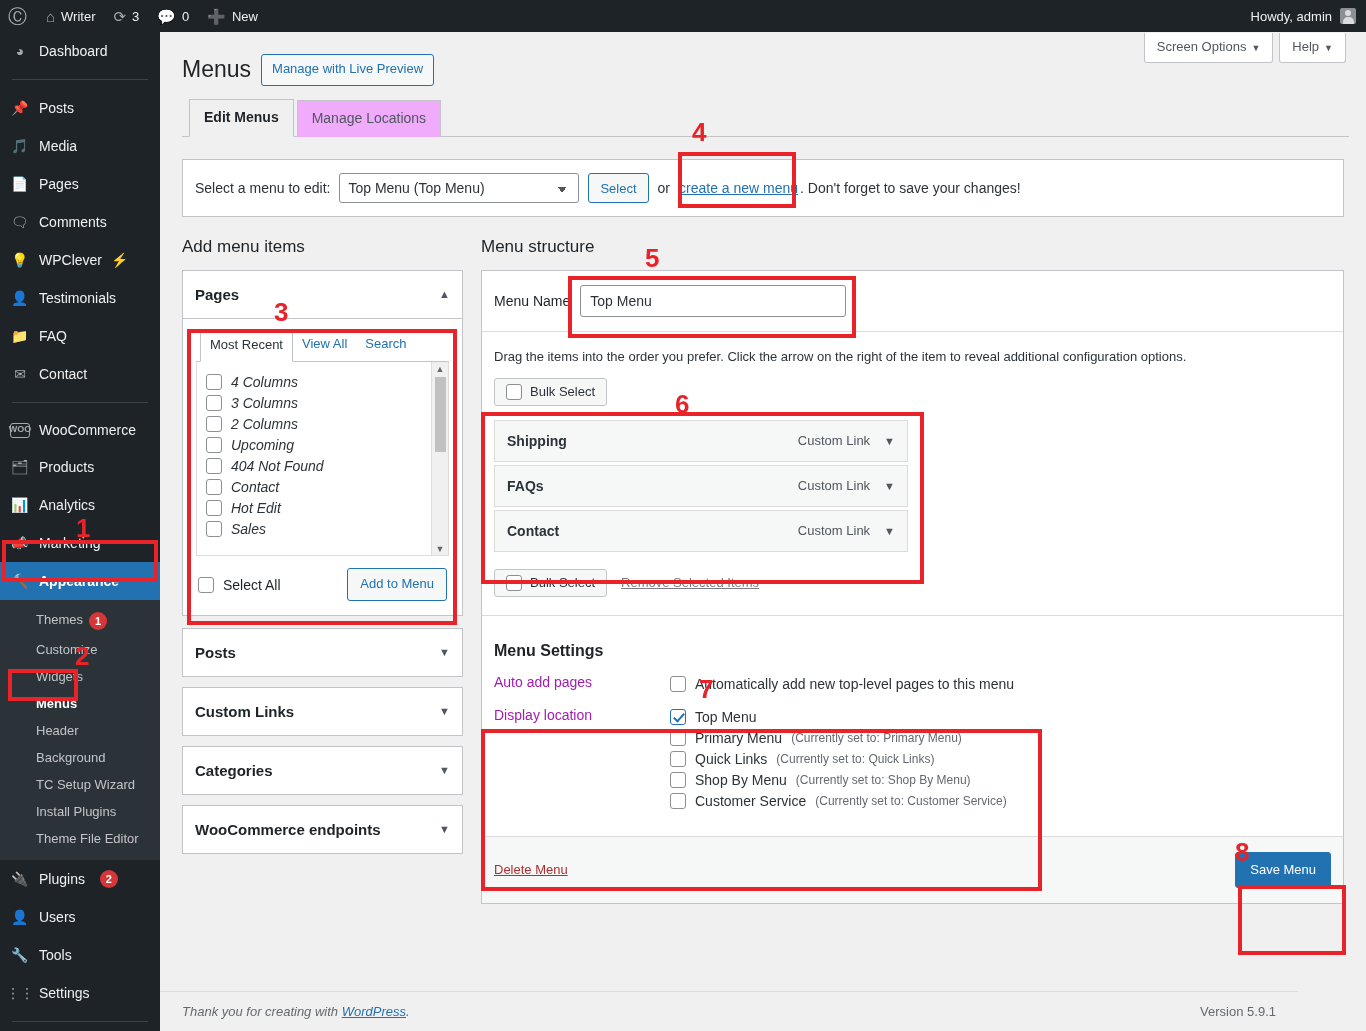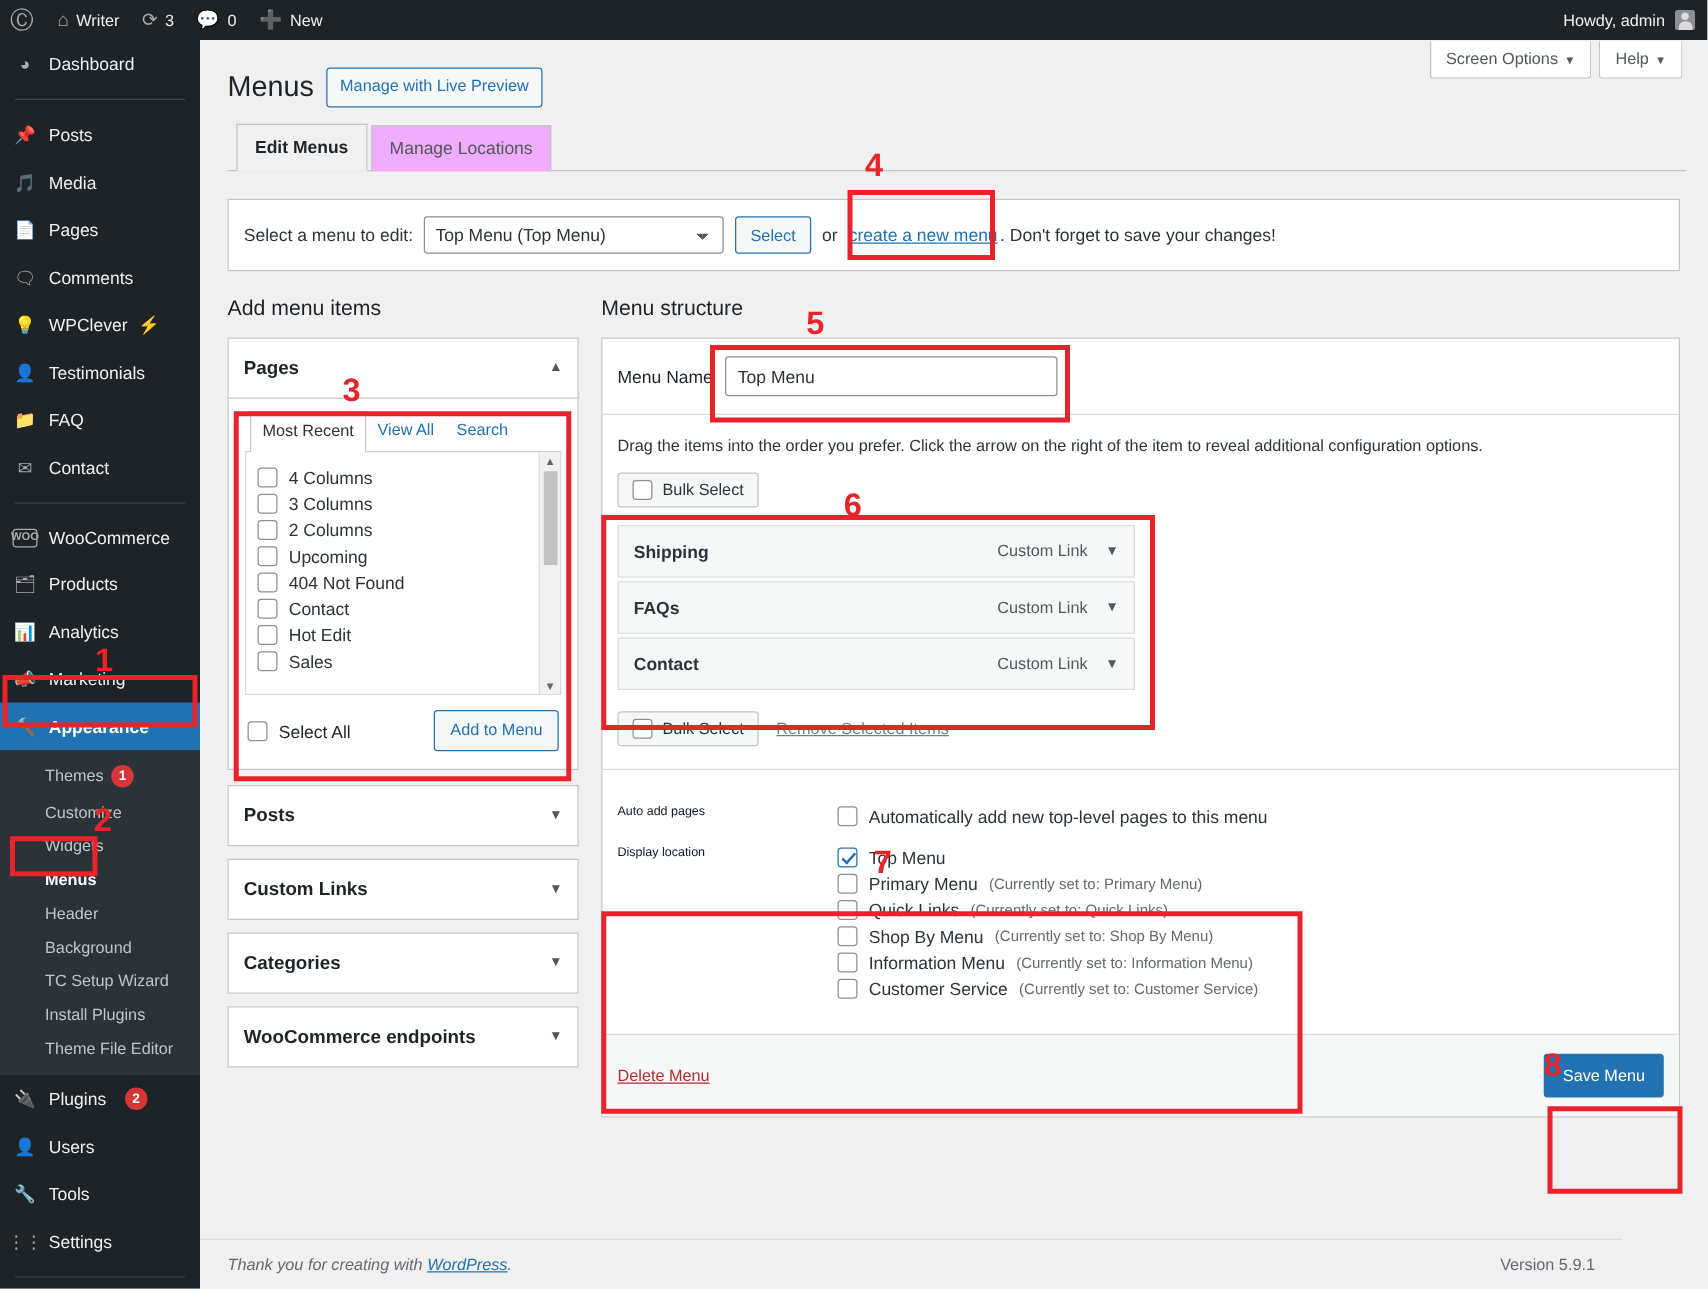--- a/index.html
+++ b/index.html
@@ -159,21 +159,21 @@
   .inner-tab.active {
     background: #fff; border: 1px solid #c3c4c7; border-bottom: 1px solid #fff;
     color: #2c3338;
   }
 
   .page-list {
     border: 1px solid #dcdcde; border-top: none; height: 194px;
     overflow: hidden; position: relative; background: #fff;
     padding: 9px 0 0 9px;
   }
-  .pl-row { display: flex; align-items: center; gap: 9px; padding: 2.5px 0; font-size: 14px; color: #2c3338; }
+  .pl-row { display: flex; align-items: center; gap: 9px; padding: 2.5px 0; font-size: 14px; color: #2c3338; font-style: italic; }
   .cb {
     width: 16px; height: 16px; border: 1px solid #8c8f94; border-radius: 3px;
     background: #fff; flex: 0 0 16px; display: inline-block; position: relative;
   }
   .cb.checked { border-color: #2271b1; }
   .cb.checked::after {
     content: ""; position: absolute; left: 5px; top: 1px;
     width: 4px; height: 9px; border: solid #2271b1;
     border-width: 0 2px 2px 0; transform: rotate(42deg);
   }
@@ -227,21 +227,21 @@
     padding: 12px 12px; width: 414px; cursor: move;
   }
   .mi-title { font-size: 14px; font-weight: 600; color: #2c3338; }
   .mi-right { display: flex; align-items: center; gap: 14px; }
   .mi-type { font-size: 13px; color: #50575e; font-weight: 400; }
   .mi-caret { font-size: 11px; color: #50575e; }
 
   .menu-settings { padding: 24px 12px 0; border-top: 1px solid #dcdcde; margin-top: 18px; }
   h3.ms-title { font-size: 16px; font-weight: 700; padding-bottom: 8px; line-height: 1.4; }
   .ms-row { display: flex; align-items: flex-start; padding: 3px 0; }
-  .ms-label { width: 176px; flex: 0 0 176px; font-size: 10px; color: #0f172a; padding-top: 1px; }
+  .ms-label { width: 176px; flex: 0 0 176px; font-size: 14px; color: #a21caf; padding-top: 1px; }
   .ms-fields { flex: 1; }
   .ms-opt { display: flex; align-items: center; gap: 9px; padding: 2.5px 0; font-size: 14px; color: #2c3338; }
   .ms-opt .note { color: #646970; font-size: 12px; }
 
   .bottom-bar {
     display: flex; align-items: center; justify-content: space-between;
     padding: 15px 12px; border-top: 1px solid #dcdcde; margin-top: 22px;
     background: #f6f7f7;
   }
   .delete-link { color: #b32d2e; text-decoration: underline; font-size: 13px; cursor: pointer; }
@@ -583,20 +583,21 @@
 
         <div class="bulk-row" style="padding-top:14px">
           <span class="bulk-btn">
             <span class="cb"></span>
             <span>Bulk Select</span>
           </span>
           <a class="remove-link">Remove Selected Items</a>
         </div>
 
         <div class="menu-settings">
+          <h3 class="ms-title">Menu Settings</h3>
 
           <div class="ms-row">
             <span class="ms-label">Auto add pages</span>
             <span class="ms-fields">
               <span class="ms-opt">
                 <span class="cb"></span>
                 <span>Automatically add new top-level pages to this menu</span>
               </span>
             </span>
           </div>
@@ -619,25 +620,20 @@
                 <span>Quick Links</span>
                 <span class="note">(Currently set to: Quick Links)</span>
               </span>
               <span class="ms-opt">
                 <span class="cb"></span>
                 <span>Shop By Menu</span>
                 <span class="note">(Currently set to: Shop By Menu)</span>
               </span>
               <span class="ms-opt">
                 <span class="cb"></span>
-                <span>Information Menu</span>
-                <span class="note">(Currently set to: Information Menu)</span>
-              </span>
-              <span class="ms-opt">
-                <span class="cb"></span>
                 <span>Customer Service</span>
                 <span class="note">(Currently set to: Customer Service)</span>
               </span>
             </span>
           </div>
         </div>
 
         <div class="bottom-bar">
           <a class="delete-link">Delete Menu</a>
           <button class="save-btn">Save Menu</button>

